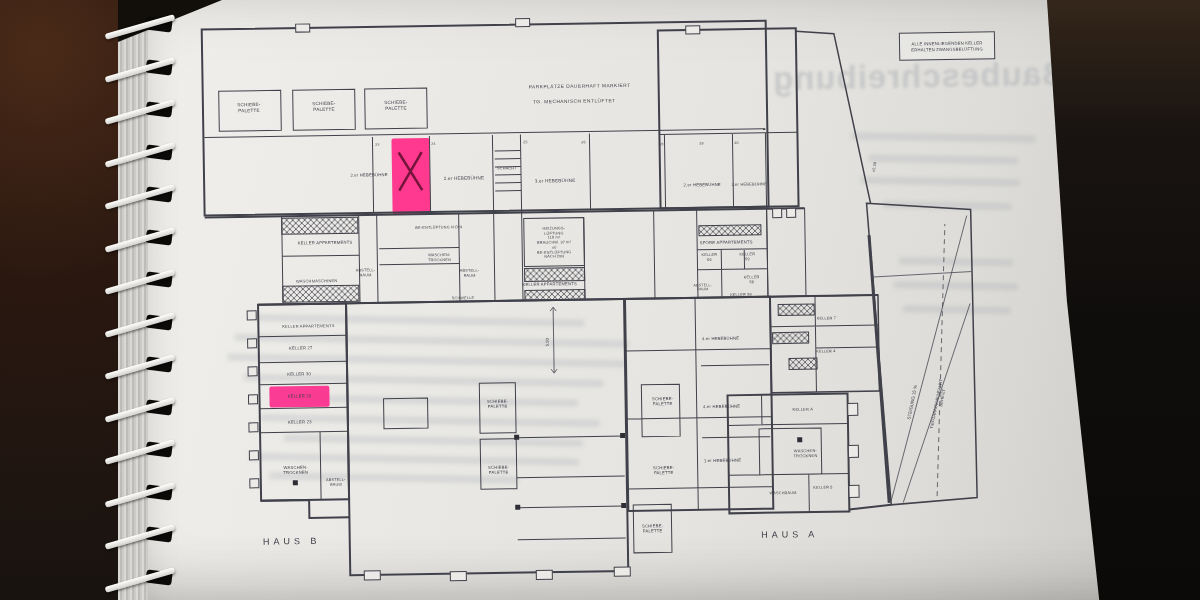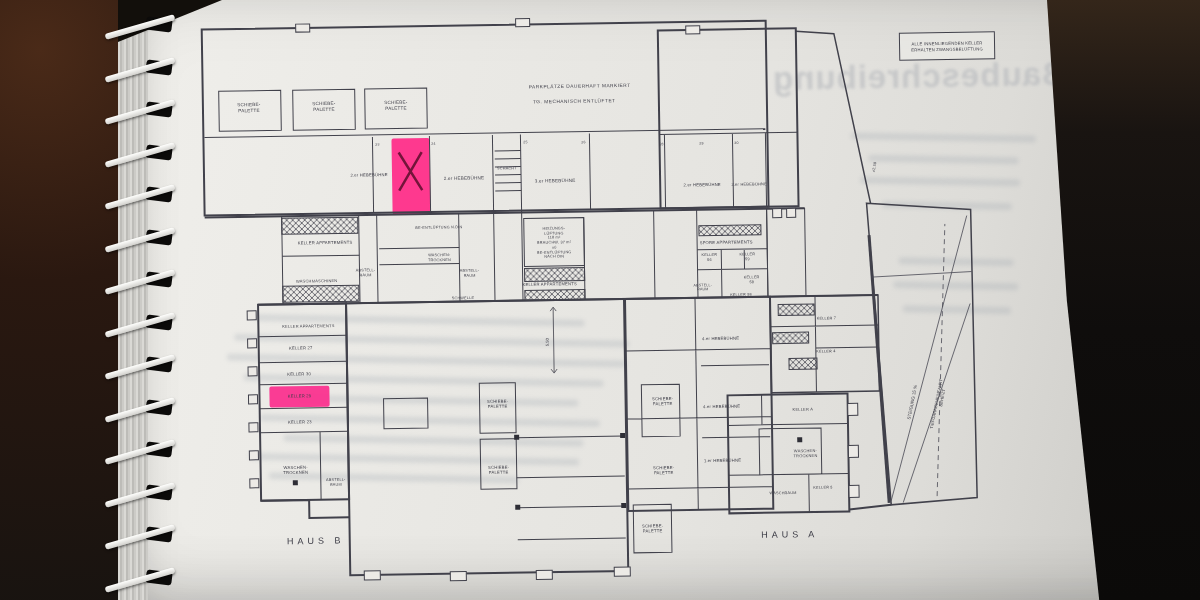--- a/index.html
+++ b/index.html
@@ -252,21 +252,21 @@
       </div>
 
     <span class="title-line" style="left:532px;top:84px">PARKPLÄTZE DAUERHAFT MARKIERT</span>
     <span class="title-line" style="left:536px;top:99px">TG. MECHANISCH ENTLÜFTET</span>
 
     <div class="note-box">
       <span>ALLE INNENLIEGENDEN KELLER</span>
       <span>ERHALTEN ZWANGSBELÜFTUNG</span>
     </div>
 
-    <span class="haus" style="left:312px;top:537px">HAUS B</span>
+    <span class="haus" style="left:288px;top:537px">HAUS B</span>
     <span class="haus" style="left:786px;top:538px">HAUS A</span>
   </div>
 
   <div class="dark-right"></div>
   <div class="dark-topleft"></div>
 
   <div class="spiral" id="spiral">
       <div class="coil-hole" style="top: 18px;"></div>
       <div class="coil-wire" style="top: 24px;"></div>
       <div class="coil-hole" style="top: 60.5px;"></div>

